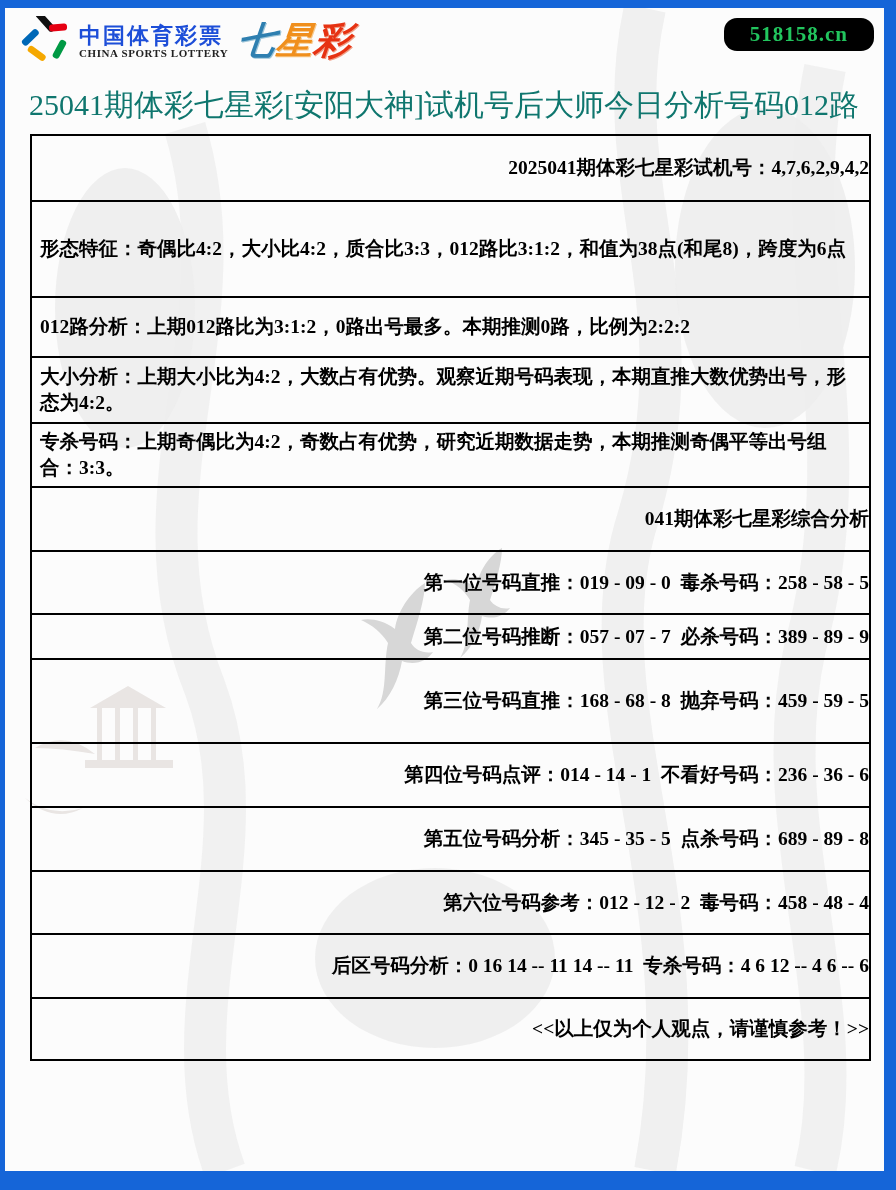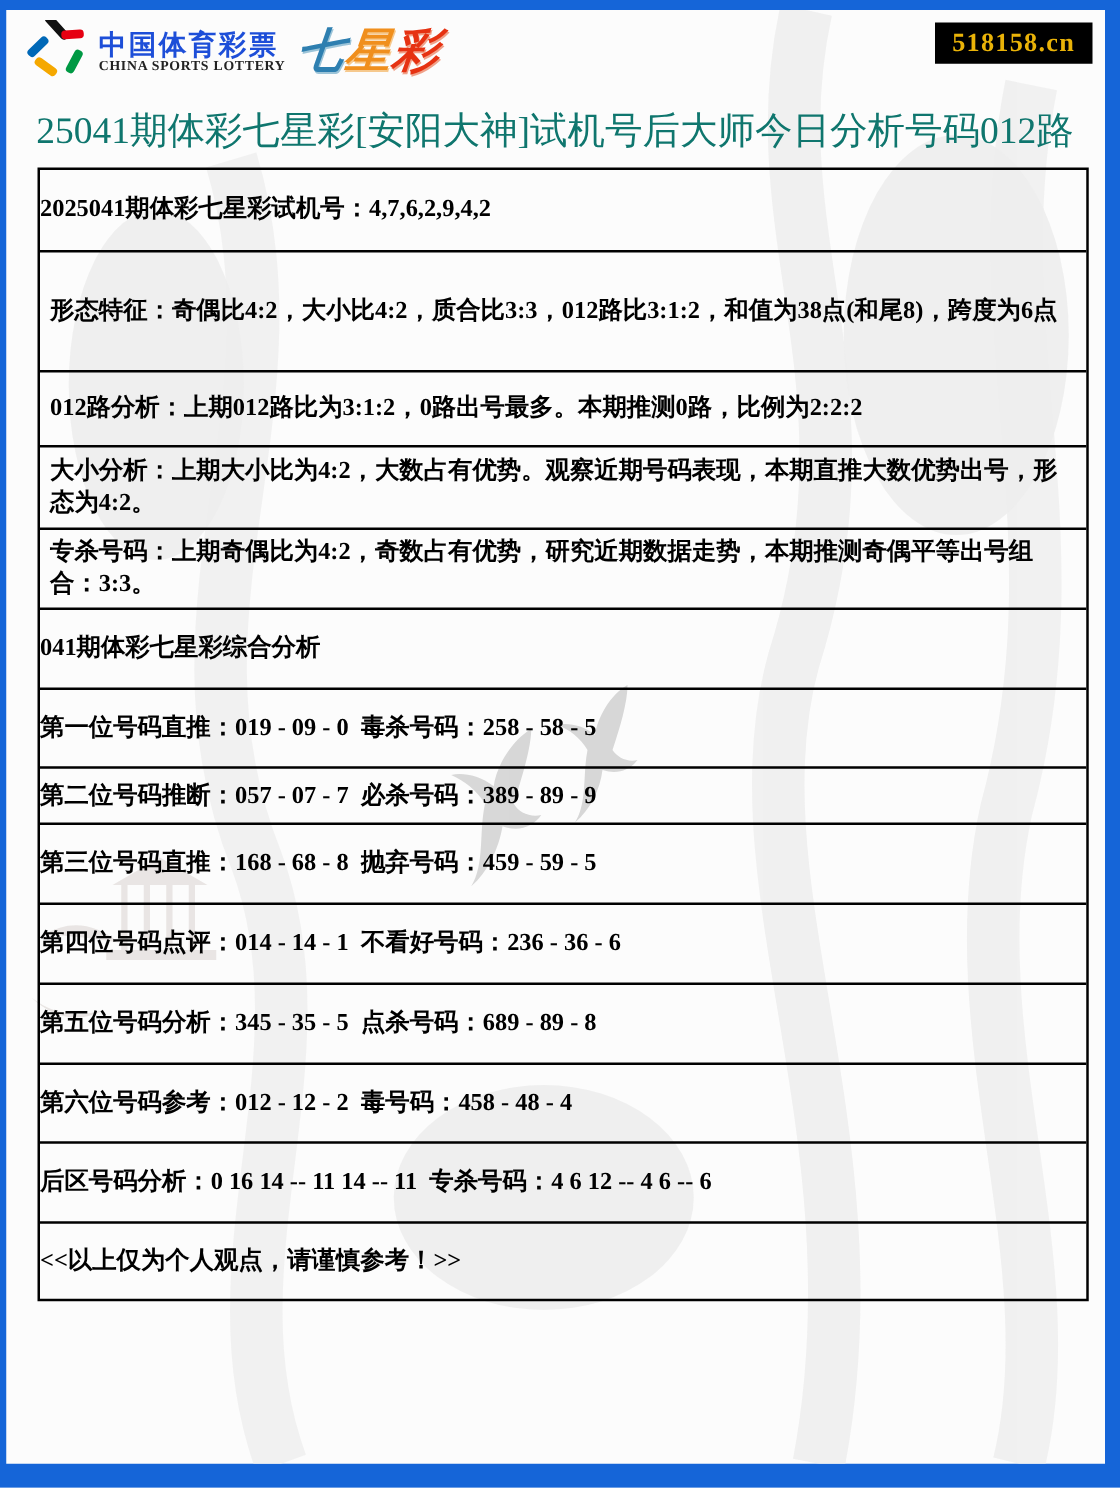--- a/index.html
+++ b/index.html
@@ -24,36 +24,37 @@
     font-size:22px;color:#1d4ed8;letter-spacing:2px;line-height:24px;}
   .brand-en{font-family:Liberation Serif, serif;font-weight:bold;
     font-size:11px;color:#222;letter-spacing:0.6px;line-height:11px;}
   .product{margin-left:10px;font-family:"Liberation Sans","DejaVu Sans",sans-serif;
     font-weight:800;font-size:37px;font-style:italic;transform:skewX(-6deg);
     letter-spacing:1px;line-height:50px;}
   .p1{color:#2e7fb0;text-shadow:1px 1px 0 #9cc4d8;}
   .p2{color:#f08f1d;text-shadow:1px 1px 0 #f6c98e;}
   .p3{color:#e63212;text-shadow:1px 1px 0 #f0a189;}
   .badge{
-    position:absolute;right:10px;top:10px;background:#000;color:#eab308;
-    font-weight:bold;font-size:21px;padding:4px 14px;letter-spacing:1px;
+    position:absolute;right:10px;top:10px;background:#000;color:#22c55e;
+    font-weight:bold;font-size:21px;padding:4px 26px;letter-spacing:1px;
     font-family:"Liberation Serif","DejaVu Serif",serif;
+    border-radius:13px;
   }
   
   .title{
     position:relative;margin:8px 4px 0 24px;font-size:30px;line-height:34px;
     color:#0f766e;font-weight:400;white-space:nowrap;
   }
   
   .tbl{
     position:relative;margin:12px 0 0 25px;width:841px;
     border:2px solid #000;background:transparent;box-sizing:border-box;
   }
   .row{
-    display:flex;align-items:center;justify-content:flex-start;
+    display:flex;align-items:center;justify-content:flex-end;
     border-top:2px solid #000;box-sizing:border-box;
     font-weight:bold;font-size:19.5px;color:#000;text-align:center;
   }
   .row:first-child{border-top:none;}
   .row.left{justify-content:flex-start;text-align:left;padding:0 8px;}
   .row span{white-space:pre-wrap;line-height:26px;}
 </style>
 </head>
 <body>
 
@@ -127,21 +128,21 @@
         </div>
       <div class="row" style="height:64px">
           <span>041期体彩七星彩综合分析</span>
         </div>
       <div class="row" style="height:63px">
           <span>第一位号码直推：019 - 09 - 0  毒杀号码：258 - 58 - 5</span>
         </div>
       <div class="row" style="height:45px">
           <span>第二位号码推断：057 - 07 - 7  必杀号码：389 - 89 - 9</span>
         </div>
-      <div class="row" style="height:64px">
+      <div class="row" style="height:84px">
           <span>第三位号码直推：168 - 68 - 8  抛弃号码：459 - 59 - 5</span>
         </div>
       <div class="row" style="height:64px">
           <span>第四位号码点评：014 - 14 - 1  不看好号码：236 - 36 - 6</span>
         </div>
       <div class="row" style="height:64px">
           <span>第五位号码分析：345 - 35 - 5  点杀号码：689 - 89 - 8</span>
         </div>
       <div class="row" style="height:63px">
           <span>第六位号码参考：012 - 12 - 2  毒号码：458 - 48 - 4</span>

